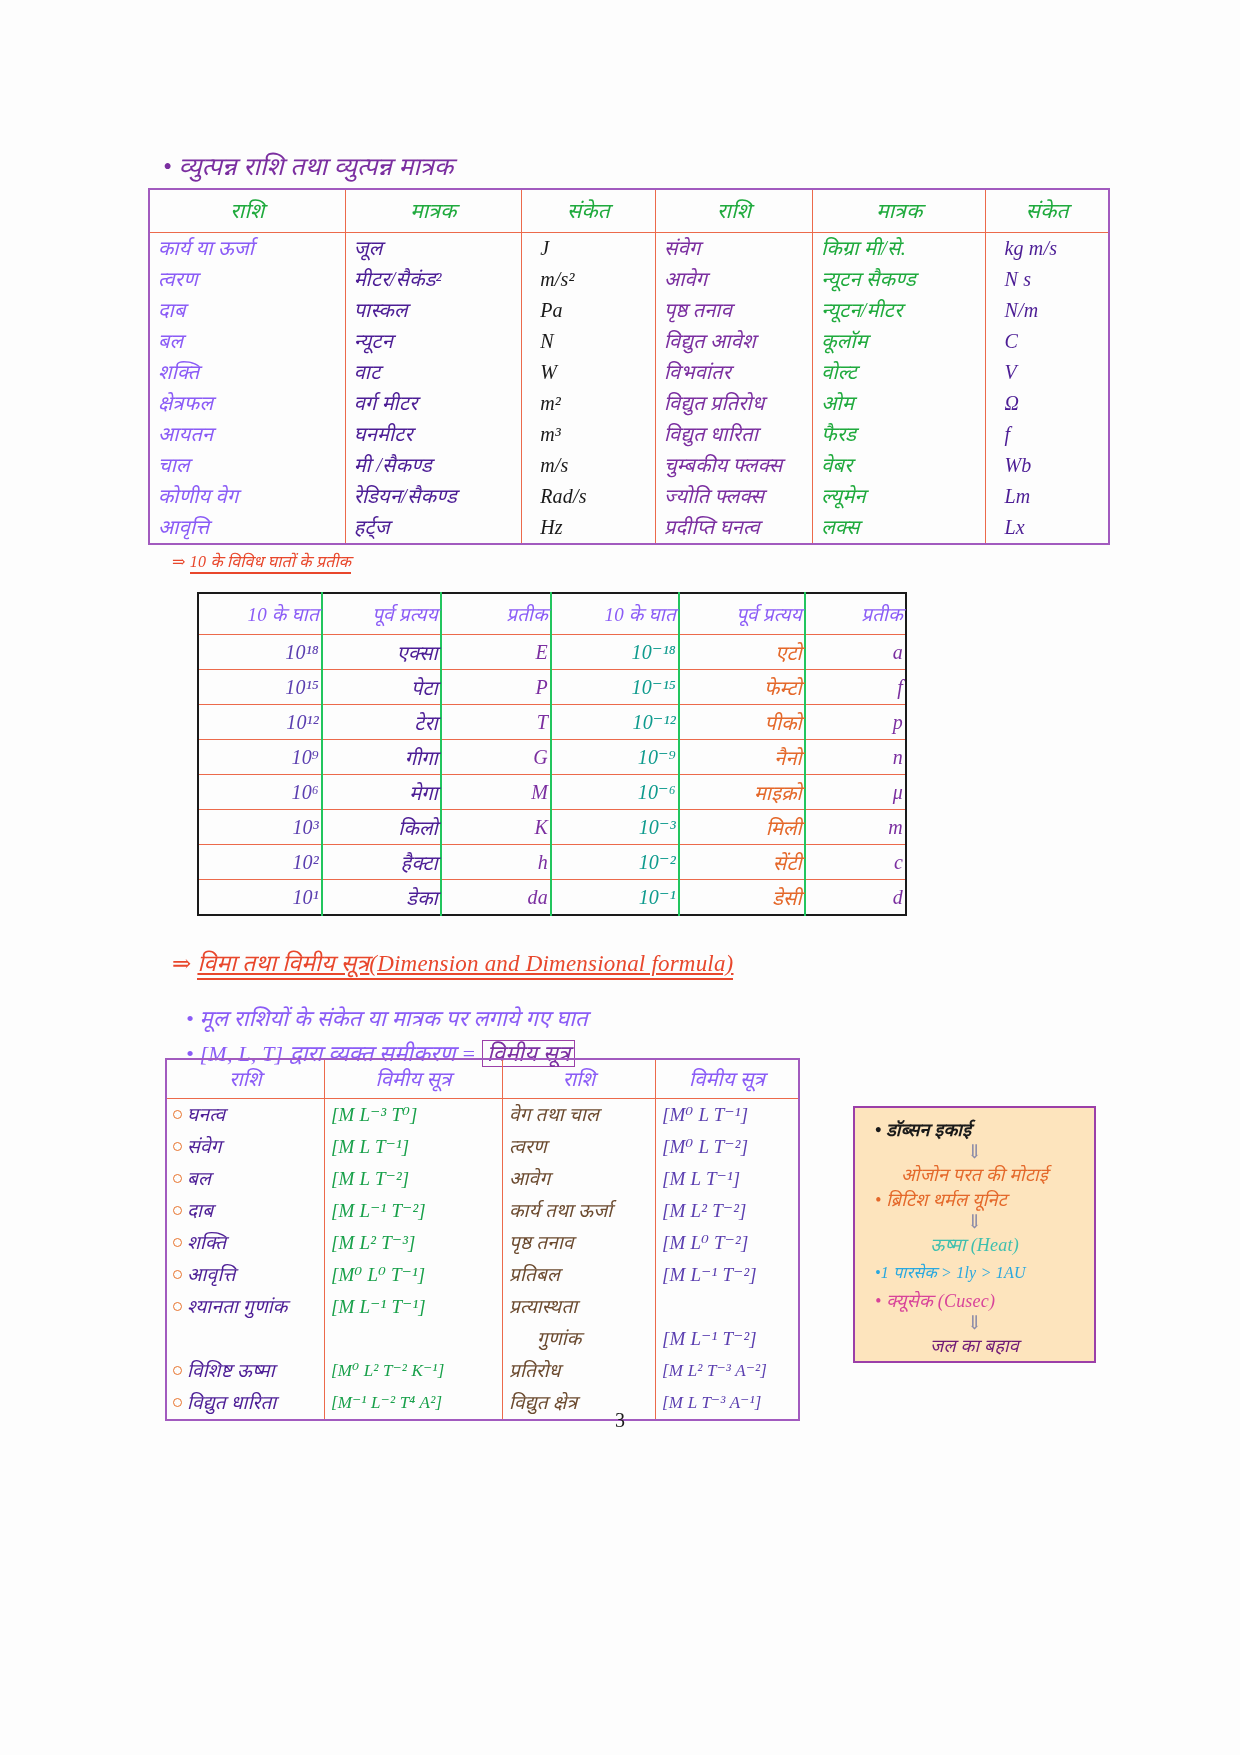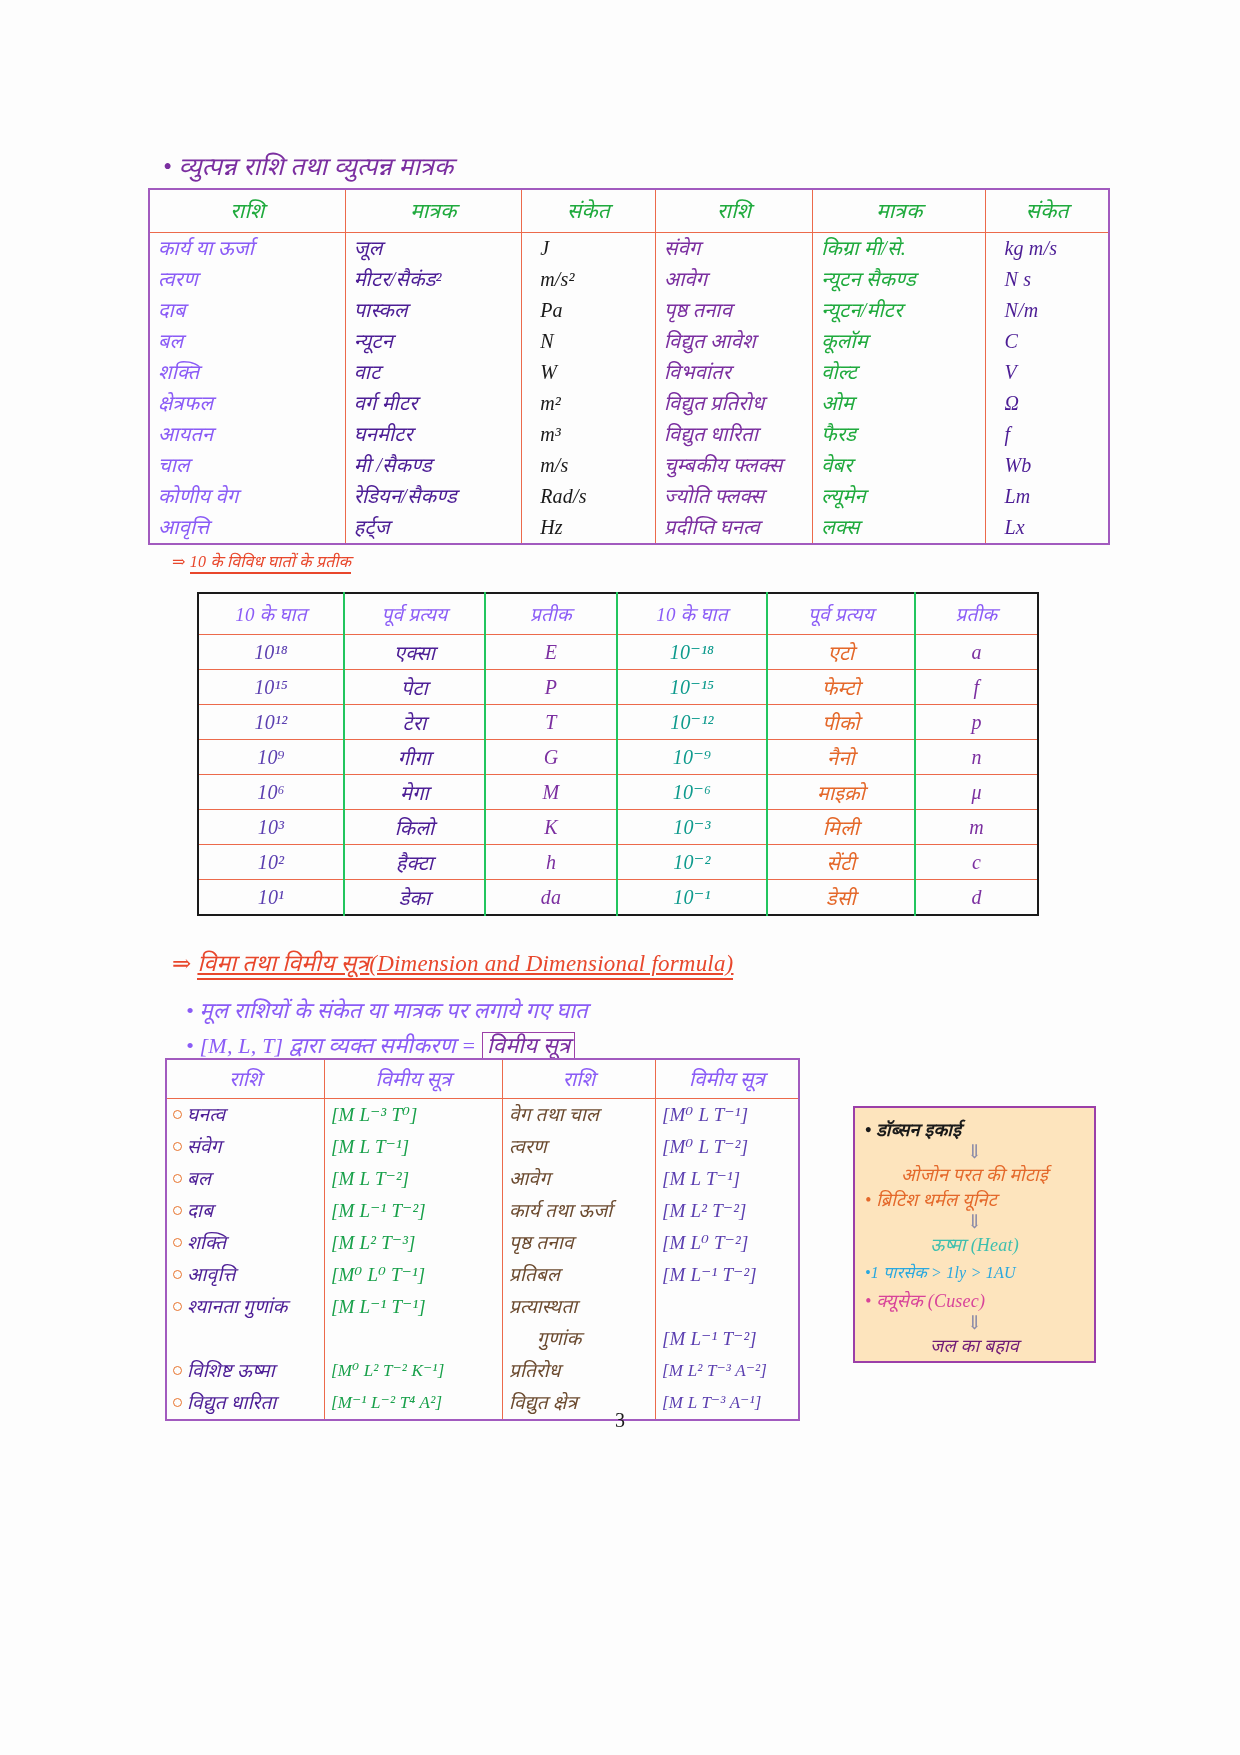--- a/index.html
+++ b/index.html
@@ -92,25 +92,25 @@
     position: absolute;
     left: 197px;
     top: 592px;
     width: 672px;
     border-collapse: collapse;
     border: 2.5px solid #1a1a1a;
     table-layout: fixed;
   }
   #table2 th, #table2 td {
     border: 1.4px solid #ec6a4b;
-    text-align: center;
+    text-align: right;
     font-size: 20px;
     height: 34px;
     font-weight: normal;
-    padding: 0 13px;
+    padding: 0 2px;
     font-style: italic;
   }
   #table2 .vdiv { border-left: 2px solid #22c55e; }
   #table2 thead th {
     font-size: 19px;
     height: 40px;
     border-bottom: 1.5px solid #ec6a4b;
   }
 
   
@@ -119,20 +119,21 @@
     left: 172px;
     top: 946px;
     font-size: 23px;
     white-space: nowrap;
   }
   #h3-title .u { border-bottom: 2px solid #e8472c; padding-bottom: 2px; text-decoration: underline; }
   .bullet-line {
     position: absolute;
     font-size: 22px;
     white-space: nowrap;
+    margin-top: 8px;
   }
   #bullet-1 { left: 186px; top: 994px; }
   #bullet-2 { left: 186px; top: 1029px; }
 
   
   #table3 {
     position: absolute;
     left: 165px;
     top: 1058px;
     width: 580px;
@@ -172,21 +173,21 @@
     width: 243px;
     height: 257px;
     background: #fde4bd;
     border: 2px solid #9b3fa8;
     box-sizing: border-box;
     padding: 8px 10px 0 10px;
   }
   #sidebox .sline {
     font-size: 18px;
     white-space: nowrap;
-    margin: 1px 0;
+    margin: 1px 10px;
   }
   #sidebox .arrow {
     text-align: center;
     color: #8a8aa8;
     font-size: 19px;
     line-height: 1;
     margin: 1px 0;
   }
   #sidebox .ctr { text-align: center; }
   .sb-title { color: #1a1a1a; font-weight: bold; }

